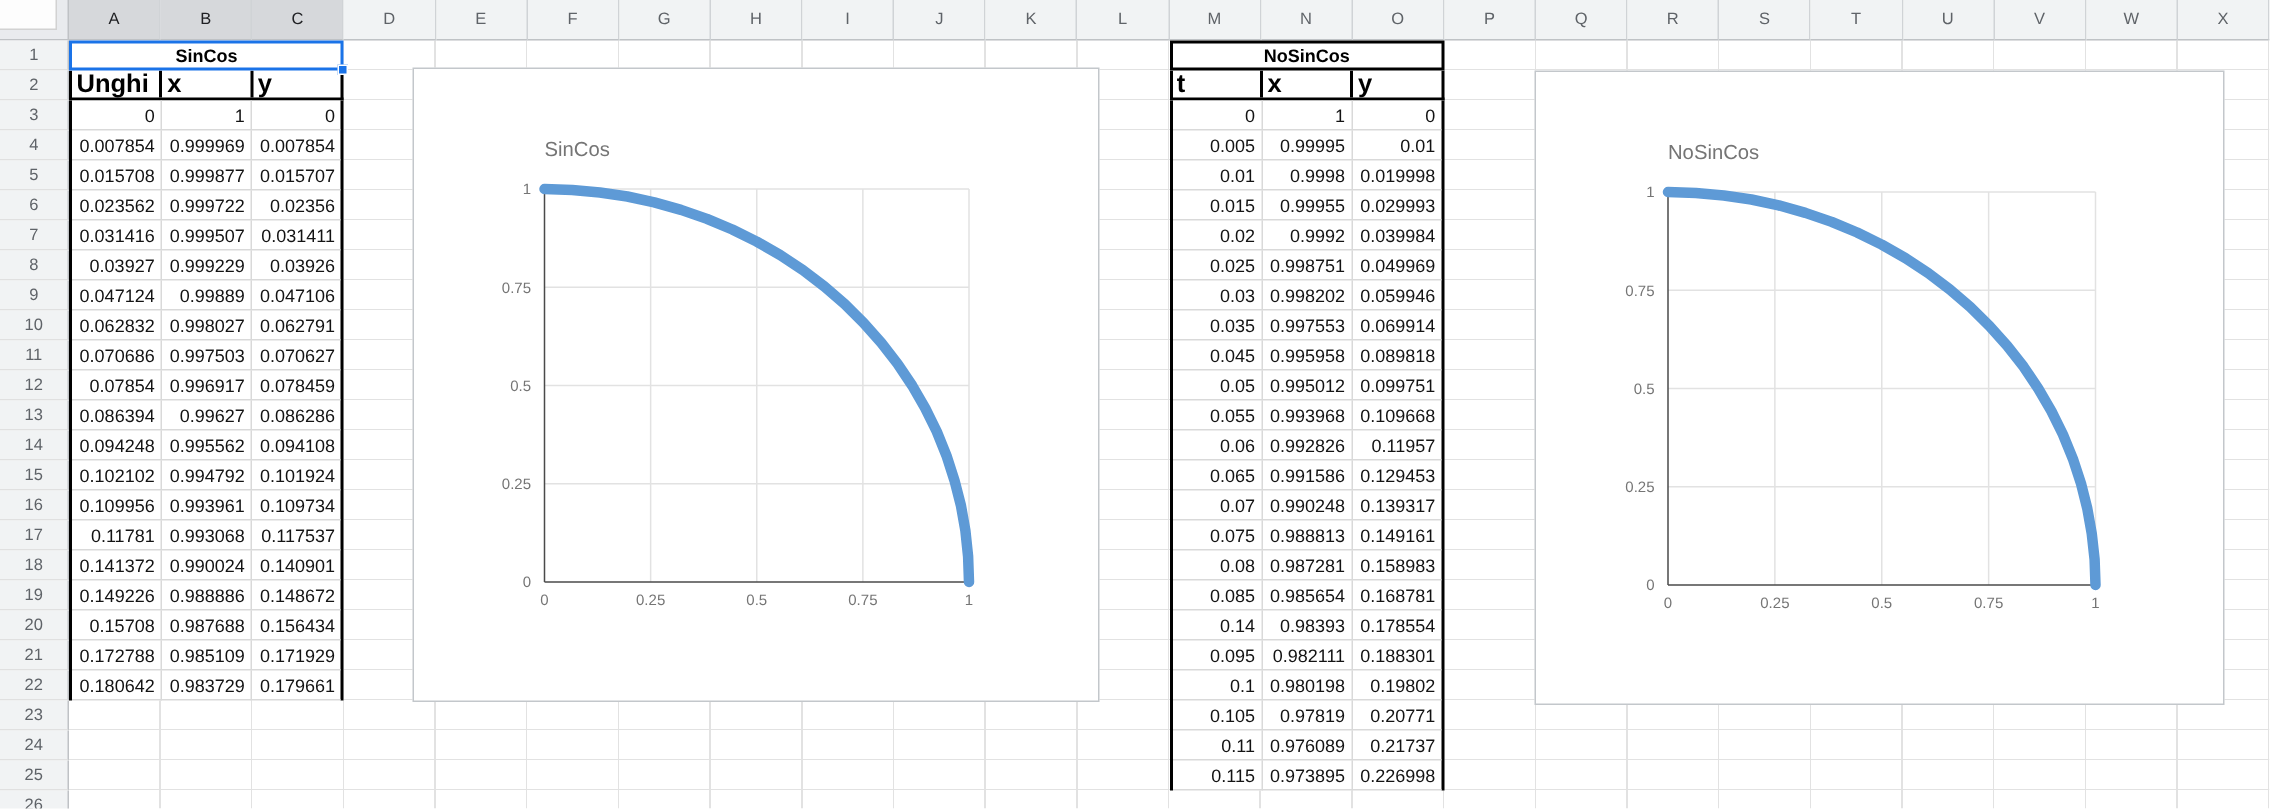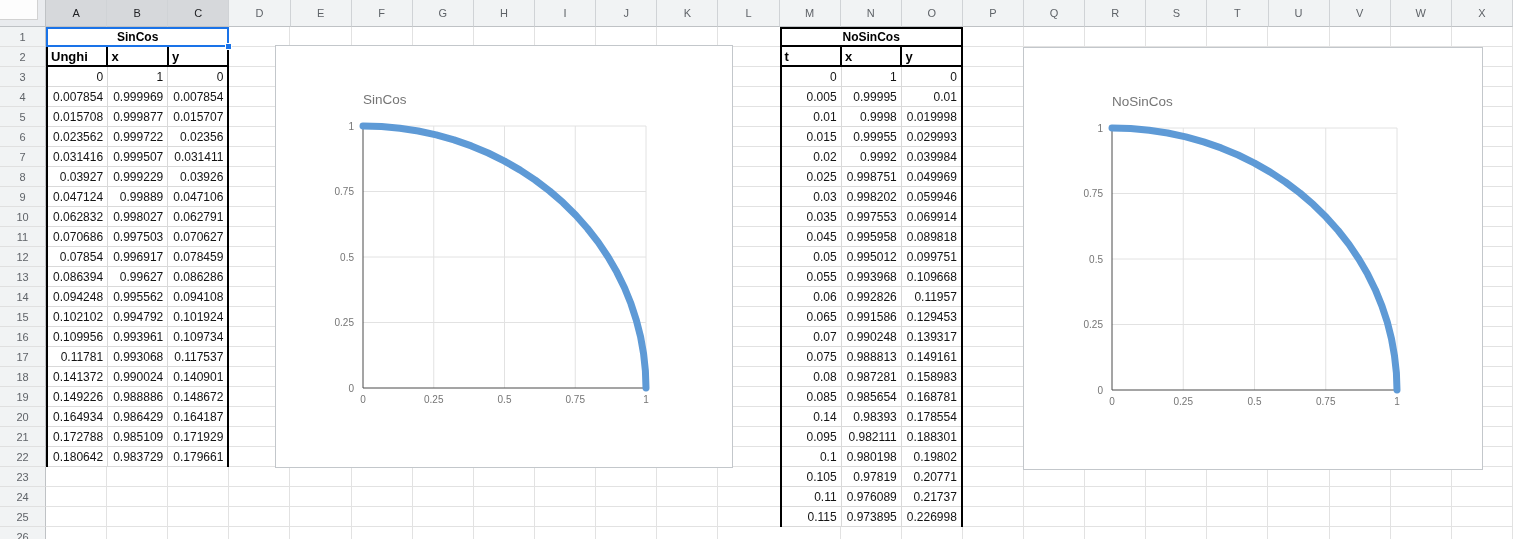--- a/index.html
+++ b/index.html
@@ -30,21 +30,21 @@
   .table { position:absolute; top:27px; }
   .t-title { height:20px; display:flex; align-items:center; justify-content:center; position:relative;
     font-size:12px; font-weight:bold; color:#000; background:#fff; }
   .t-title.black { border:2px solid #000; }
   .t-title.sel { border:2px solid #1a73e8; z-index:5; }
   .fill-handle { position:absolute; right:-5px; bottom:-5px; width:7px; height:7px;
     background:#1a73e8; border:1px solid #fff; }
   .t-head { display:flex; height:20px; background:#fff;
     border-left:2px solid #000; border-right:2px solid #000; border-bottom:2px solid #000; }
   .t-head .hc { flex:1; display:flex; align-items:center; padding-left:3px;
-    font-size:13px; font-weight:bold; color:#000; border-right:2px solid #000; }
+    font-size:17px; font-weight:bold; color:#000; border-right:2px solid #000; }
   .t-head .hc:last-child { border-right:none; }
   .t-body { background:#fff; border-left:2px solid #000; border-right:2px solid #000; }
   .t-row { display:flex; height:20px; }
   .t-row .dc { flex:1; display:flex; align-items:center; justify-content:flex-end; padding-right:4px;
     font-size:12px; color:#131313; border-right:1px solid #d9d9d9; border-bottom:1px solid #d9d9d9; }
   .t-row .dc:last-child { border-right:none; }
   
   .chart { position:absolute; background:#fff; border:1px solid #c3c7cb; }
   .chart-title { position:absolute; font-size:13.5px; color:#757575; }
   .chart svg { position:absolute; left:0; top:0; }
@@ -200,23 +200,23 @@
             <div class="dc">0.141372</div>
             <div class="dc">0.990024</div>
             <div class="dc">0.140901</div>
           </div>
           <div class="t-row">
             <div class="dc">0.149226</div>
             <div class="dc">0.988886</div>
             <div class="dc">0.148672</div>
           </div>
           <div class="t-row">
-            <div class="dc">0.164934</div>
-            <div class="dc">0.986429</div>
-            <div class="dc">0.164187</div>
+            <div class="dc">0.15708</div>
+            <div class="dc">0.987688</div>
+            <div class="dc">0.156434</div>
           </div>
           <div class="t-row">
             <div class="dc">0.172788</div>
             <div class="dc">0.985109</div>
             <div class="dc">0.171929</div>
           </div>
           <div class="t-row">
             <div class="dc">0.180642</div>
             <div class="dc">0.983729</div>
             <div class="dc">0.179661</div>

